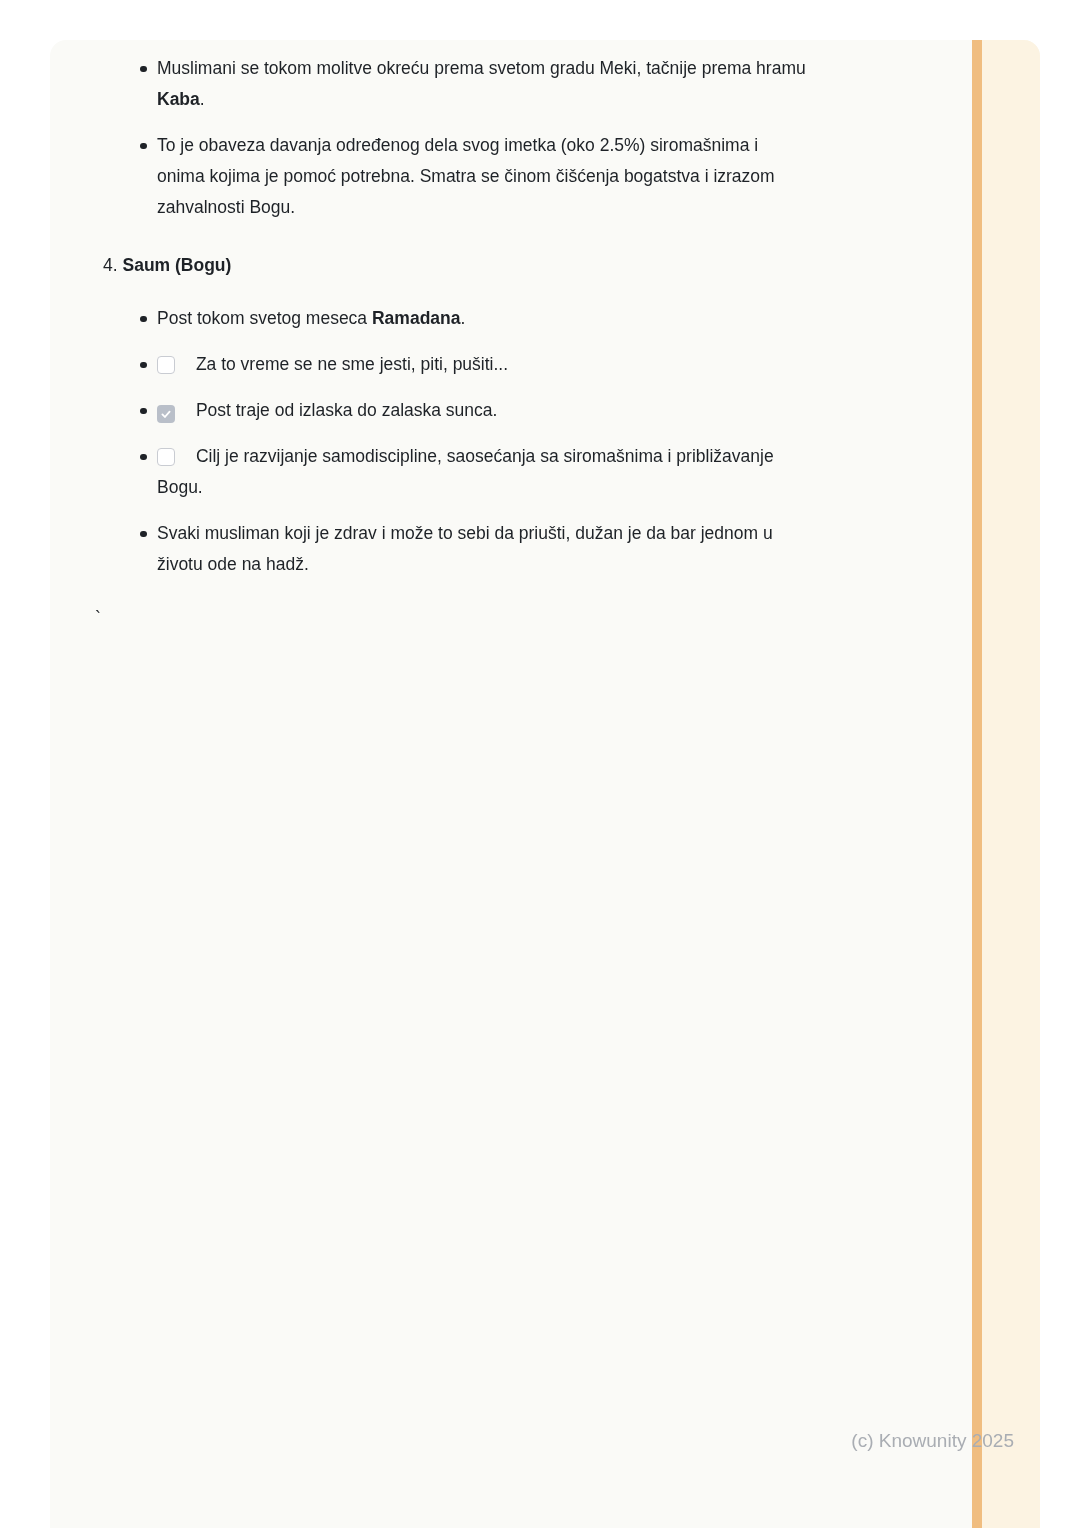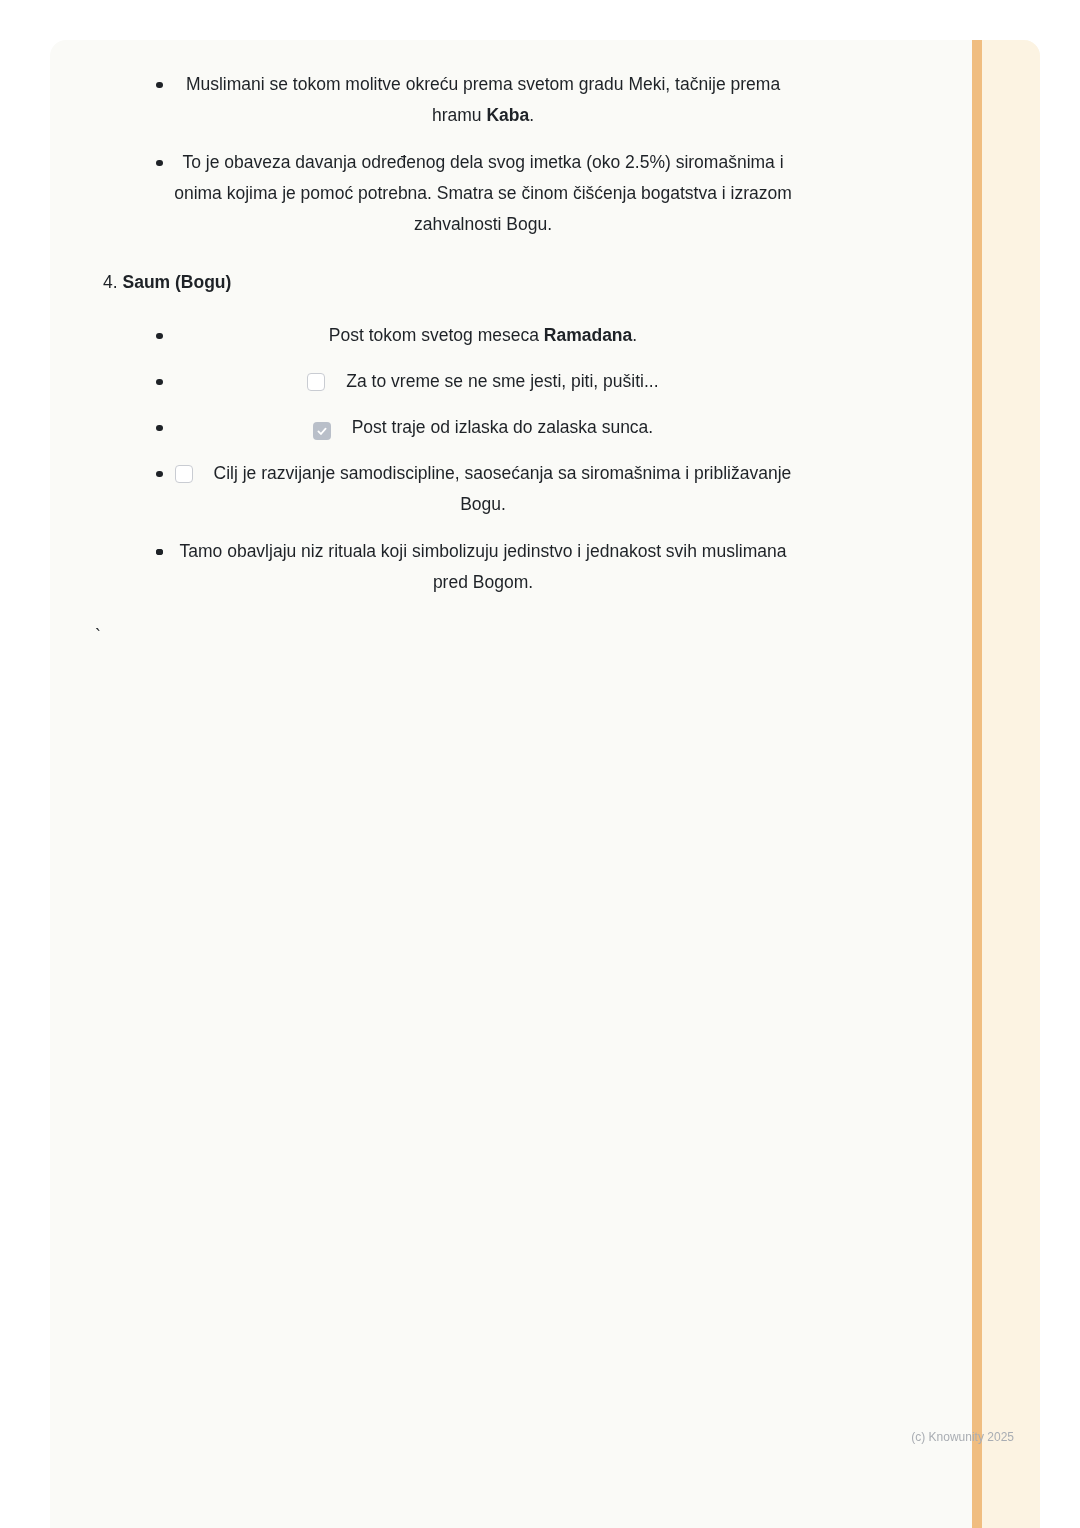--- a/index.html
+++ b/index.html
@@ -42,23 +42,22 @@
   .doc {
     position: absolute;
     left: 53px;
     top: 13px;
     width: 706px;
     font-size: 17.5px;
     line-height: 31px;
   }
   .blist {
     list-style: none;
-    margin: 16px;
+    margin: 0;
     padding: 0 0 0 54px;
-    text-align: center;
   }
   .bitem {
     position: relative;
     margin: 0 0 15px 0;
   }
   .bullet {
     position: absolute;
     left: -17px;
     top: 12.5px;
     width: 6.5px;
@@ -87,21 +86,21 @@
     border: none;
     background: #b9bfc9;
   }
   .stray {
     margin: 23px 0 0 -8px;
   }
   .footer {
     position: absolute;
     top: 1430px;
     right: 66px;
-    font-size: 12px;
+    font-size: 19px;
     color: #a9adb3;
     z-index: 5;
   }
 </style>
 </head>
 <body>
 
 <div class="page-card">
   <div class="side-panel"></div>
   <div class="accent-stripe"></div>
@@ -151,24 +150,21 @@
         <span class="bullet"></span>
         <span class="checkbox"></span>
         <span>Cilj je razvijanje samodiscipline, saosećanja sa siromašnima i približavanje Bogu.</span>
       </li>
     </ul>
 
 
     <ul class="blist">
       <li class="bitem">
         <span class="bullet"></span>
-      </li>
-      <li class="bitem">
-        <span class="bullet"></span>
-        <span>Tamo obavljaju niz rituala koji simbolizuju jedinstvo i jednakost svih muslimana pred Bogom.</span>
+        <span>Svaki musliman koji je zdrav i može to sebi da priušti, dužan je da bar jednom u životu ode na hadž.</span>
       </li>
     </ul>
 
     <p class="stray">`</p>
 
   </div>
 </div>
 
 <div class="footer">(c) Knowunity 2025</div>
 

